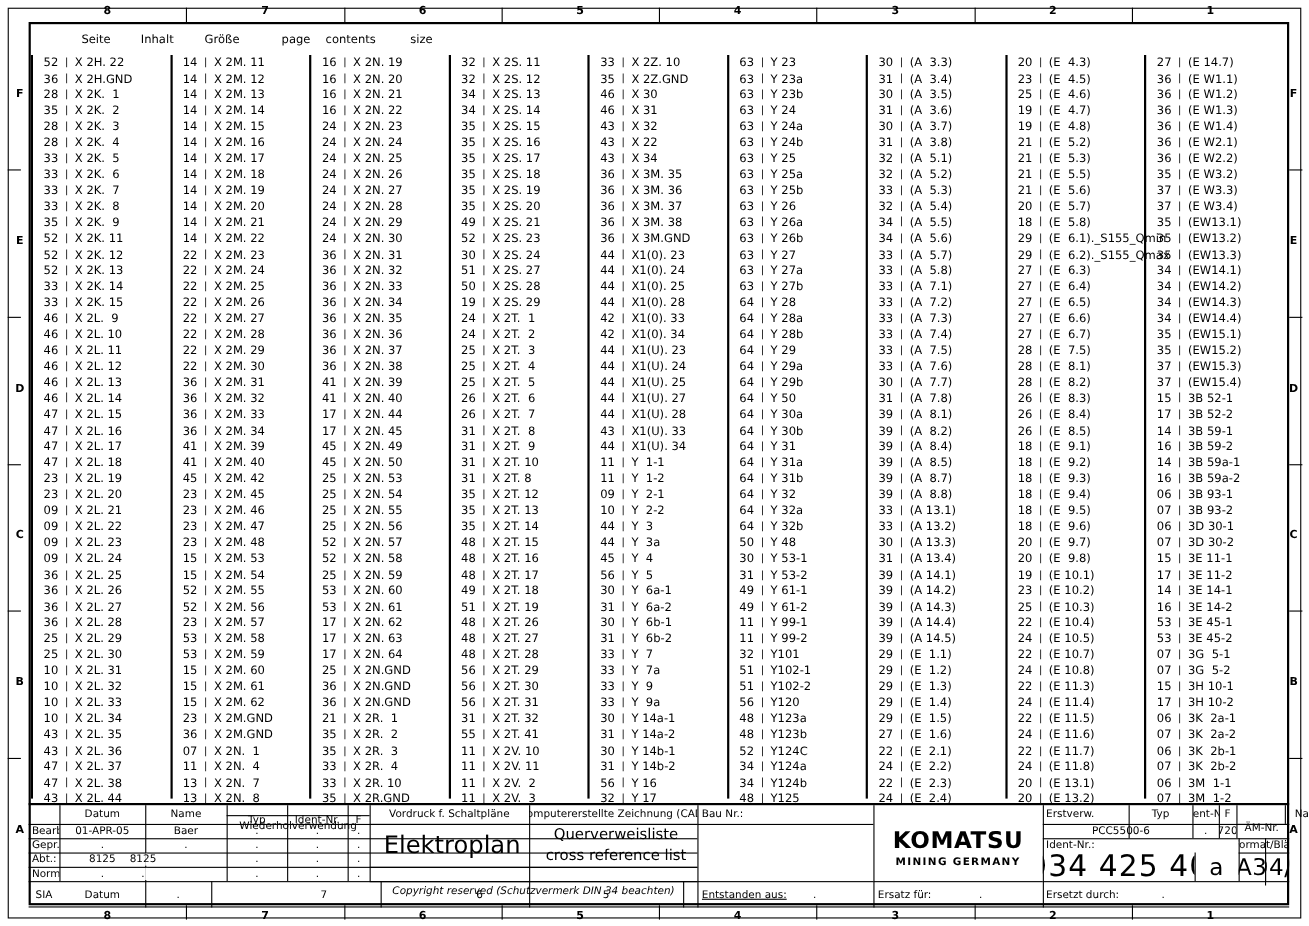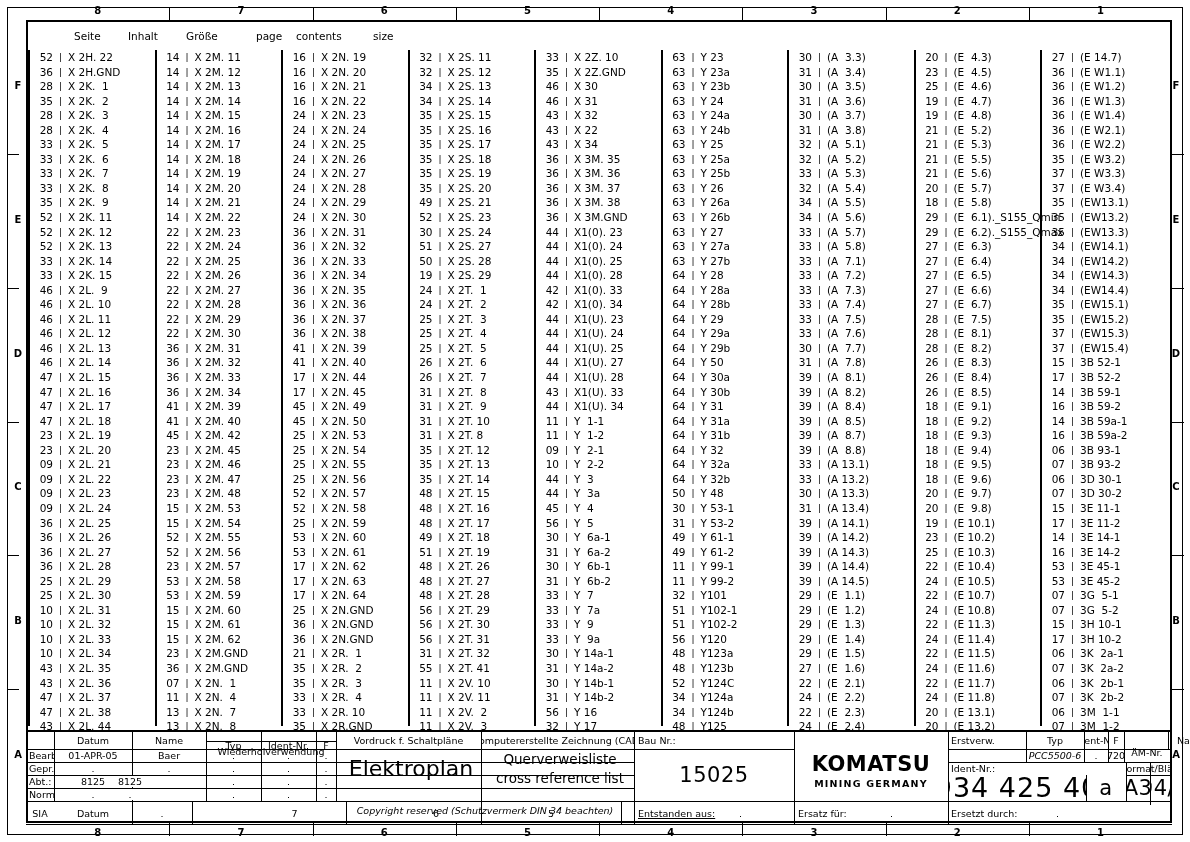--- a/index.html
+++ b/index.html
@@ -2420,21 +2420,20 @@
       <div class="cell " style="left: 455px; top: 69px; width: 140px; height: 24px; justify-content: center;">5</div>
       <div class="line-v" style="left: 106px; top: 69px; height: 24px;"></div>
       <div class="line-v" style="left: 166px; top: 69px; height: 24px;"></div>
       <div class="line-v" style="left: 320px; top: 69px; height: 24px;"></div>
       <div class="line-v" style="left: 455px; top: 69px; height: 24px;"></div>
       <div class="line-v" style="left: 595px; top: 69px; height: 24px;"></div>
       <div class="line-v" style="left: 768px; top: 0px; height: 93px;"></div>
       <div class="line-h" style="left: 608px; top: 17px; width: 160px;"></div>
       <div class="line-h" style="left: 608px; top: 69px; width: 160px;"></div>
       <div class="cell " style="left: 612px; top: 0px; width: 90px; height: 17px; justify-content: flex-start;">Bau Nr.:</div>
-      <div class="cell big" style="left: 608px; top: 17px; width: 160px; height: 52px; justify-content: center;">15025</div>
       <div class="cell " style="left: 612px; top: 69px; width: 110px; height: 24px; justify-content: flex-start; text-decoration: underline;">Entstanden aus:</div>
       <div class="cell " style="left: 713px; top: 69px; width: 40px; height: 24px; justify-content: flex-start;">.</div>
       <div class="line-v" style="left: 922px; top: 0px; height: 93px;"></div>
       <div class="line-h" style="left: 768px; top: 69px; width: 154px;"></div>
       <div class="cell ctr komatsu" style="left: 768px; top: 19px; width: 154px; height: 26px; justify-content: center;">KOMATSU</div>
       <div class="cell ctr komatsu-sub" style="left: 768px; top: 44px; width: 154px; height: 14px; justify-content: center;">MINING GERMANY</div>
       <div class="cell " style="left: 772px; top: 69px; width: 110px; height: 24px; justify-content: flex-start;">Ersatz für:</div>
       <div class="cell " style="left: 864px; top: 69px; width: 40px; height: 24px; justify-content: flex-start;">.</div>
       <div class="line-h" style="left: 922px; top: 17px; width: 224px;"></div>
       <div class="line-v" style="left: 1000px; top: 0px; height: 17px;"></div>
@@ -2447,21 +2446,21 @@
       <div class="line-v" style="left: 1098px; top: 0px; height: 17px;"></div>
       <div class="line-h" style="left: 1098px; top: 17px; width: 48px;"></div>
       <div class="cell " style="left: 1099px; top: 12px; width: 44px; height: 17px; justify-content: center;">ÄM-Nr.</div>
       <div class="line-v" style="left: 1142px; top: 0px; height: 17px;"></div>
       <div class="cell " style="left: 1143px; top: 0px; width: 44px; height: 17px; justify-content: center;">Name</div>
       <div class="line-h" style="left: 922px; top: 30px; width: 224px;"></div>
       <div class="line-v" style="left: 1000px; top: 17px; height: 13px;"></div>
       <div class="line-v" style="left: 1058px; top: 17px; height: 13px;"></div>
       <div class="line-v" style="left: 1082px; top: 17px; height: 13px;"></div>
       <div class="line-v" style="left: 1098px; top: 17px; height: 13px;"></div>
-      <div class="cell " style="left: 1000px; top: 17px; width: 58px; height: 13px; justify-content: center; font-style: italic;">PCC5500-6</div>
+      <div class="cell " style="left: 964px; top: 17px; width: 58px; height: 13px; justify-content: center;">PCC5500-6</div>
       <div class="cell " style="left: 1058px; top: 17px; width: 24px; height: 13px; justify-content: center;">.</div>
       <div class="cell " style="left: 1082px; top: 17px; width: 16px; height: 13px; justify-content: center;">E7206</div>
       <div class="line-h" style="left: 922px; top: 69px; width: 224px;"></div>
       <div class="cell " style="left: 925px; top: 30px; width: 110px; height: 13px; justify-content: flex-start;">Ident-Nr.:</div>
       <div class="line-v" style="left: 1060px; top: 43px; height: 26px;"></div>
       <div class="line-v" style="left: 1100px; top: 30px; height: 39px;"></div>
       <div class="cell huge" style="left: 922px; top: 42px; width: 138px; height: 27px; justify-content: center;">934 425 40</div>
       <div class="cell big" style="left: 1060px; top: 43px; width: 40px; height: 26px; justify-content: center;">a</div>
       <div class="line-h" style="left: 1100px; top: 43px; width: 46px;"></div>
       <div class="line-v" style="left: 1124px; top: 30px; height: 43px;"></div>

